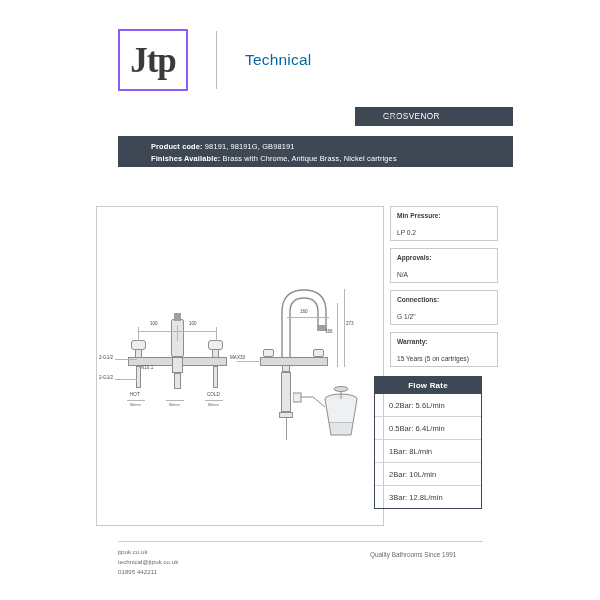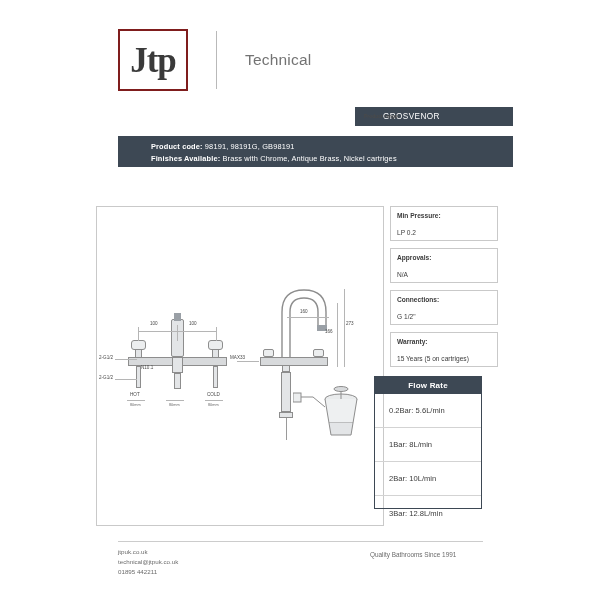--- a/index.html
+++ b/index.html
@@ -13,34 +13,34 @@
     overflow:hidden;
   }
   .page { position:absolute; inset:0; }
 
   
   .header {
     position:absolute; left:118px; top:28px; width:370px; height:64px;
     display:flex; align-items:center;
   }
   .logo-box {
-    width:70px; height:62px; border:2px solid #7f1d1d;
+    width:70px; height:62px; border:2px solid #8b5cf6;
     display:flex; align-items:center; justify-content:center;
   }
   .logo-text {
     font-family:"Liberation Serif", serif;
     font-size:35px; font-weight:bold; color:#3a3a3a; letter-spacing:-1px;
     line-height:1;
   }
   .header-divider {
     width:1px; height:58px; background:#b9b9b9; margin-left:28px;
   }
   .header-titles { margin-left:28px; }
   .header-titles div {
-    font-size:15.5px; color:#737373; line-height:1.55; letter-spacing:.2px;
+    font-size:15.5px; color:#0369a1; line-height:1.55; letter-spacing:.2px;
   }
 
   
   .range-bar {
     position:absolute; left:355px; top:107px; width:158px; height:19px;
     background:#3d4854; color:#ffffff;
     font-size:8.2px; display:flex; align-items:center; padding-left:9px;
     letter-spacing:.2px;
   }
   .range-bar .lbl { font-weight:bold; }
@@ -77,21 +77,21 @@
   .flow {
     position:absolute; left:374px; top:376px; width:108px; height:133px;
     border:1px solid #3d4854;
   }
   .flow-head {
     height:17px; background:#3d4854; color:#fff;
     font-size:8px; font-weight:bold; display:flex; align-items:center; justify-content:center;
     letter-spacing:.2px;
   }
   .flow-row {
-    height:34px; border-bottom:1px solid #d3d3d3;
+    height:23px; border-bottom:1px solid #d3d3d3;
     display:flex; align-items:center; padding-left:14px;
     font-size:7.6px; color:#3b3b3b;
   }
   .flow-row:last-child { border-bottom:none; }
 
   
   .footer-line {
     position:absolute; left:118px; top:541px; width:365px; height:1px; background:#cccccc;
   }
   .footer-left { position:absolute; left:118px; top:547px; }
@@ -238,20 +238,21 @@
     <div class="v">G 1/2"</div>
   </div>
   <div class="info-box" id="box-warranty">
     <div class="t">Warranty:</div>
     <div class="v">15 Years (5 on cartriges)</div>
   </div>
 
   <div class="flow">
     <div class="flow-head">Flow Rate</div>
     <div class="flow-row">0.2Bar: 5.6L/min</div>
+    <div class="flow-row">0.5Bar: 6.4L/min</div>
     <div class="flow-row">1Bar: 8L/min</div>
     <div class="flow-row">2Bar: 10L/min</div>
     <div class="flow-row">3Bar: 12.8L/min</div>
   </div>
 
   <div class="footer-line"></div>
   <div class="footer-left">
     <div>jtpuk.co.uk</div>
     <div>technical@jtpuk.co.uk</div>
     <div>01895 442211</div>

